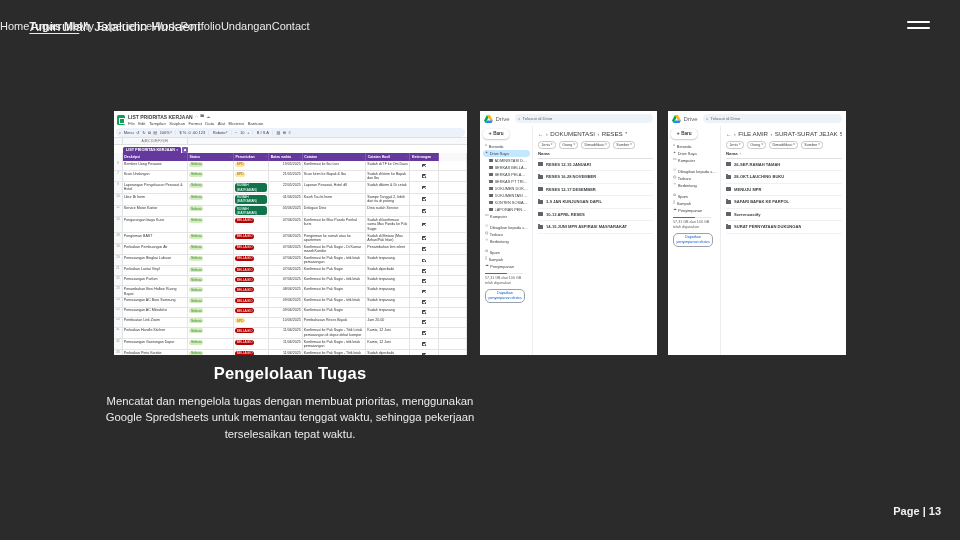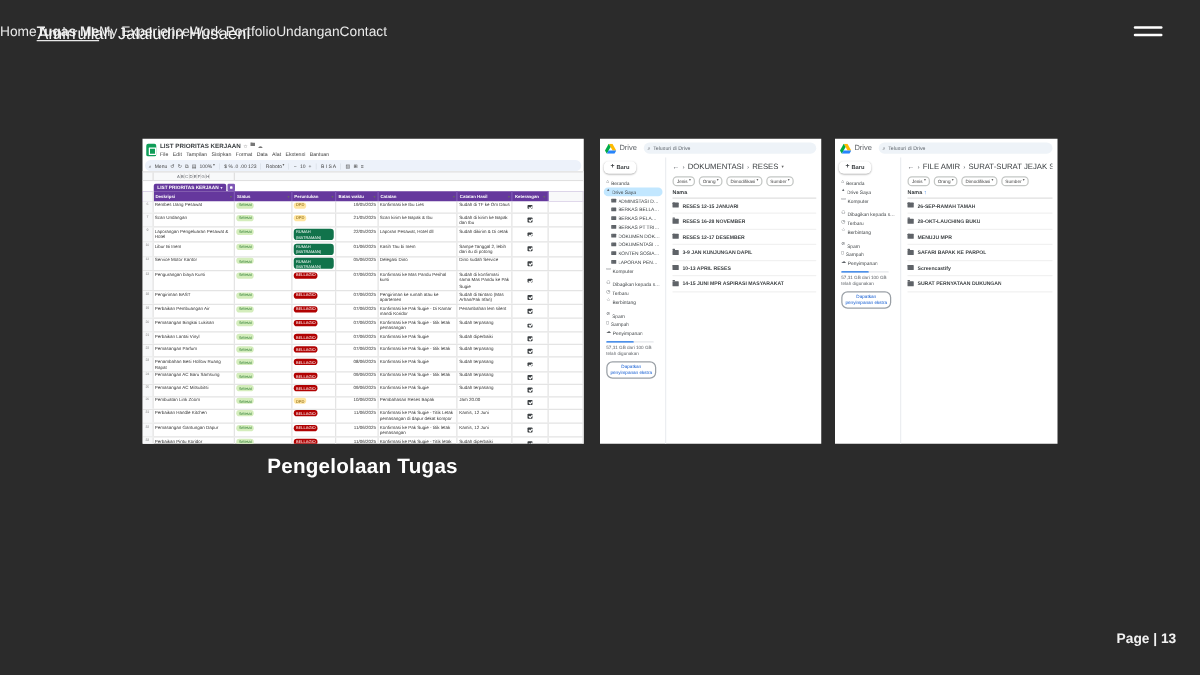--- a/index.html
+++ b/index.html
@@ -837,18 +837,19 @@
               <span class="f-ico"></span>
               <span class="f-name">SURAT PERNYATAAN DUKUNGAN</span>
             </div>
           </div>
       </section>
     </div>
   </figure>
 
   <div class="caption cap-left">
     <h3>Pengelolaan Tugas</h3>
+    <p>Mencatat dan mengelola tugas dengan membuat prioritas, menggunakan Google Spredsheets untuk memantau tenggat waktu, sehingga pekerjaan terselesaikan tepat waktu.</p>
   </div>
   <div class="caption cap-right">
   </div>
 
   <div class="footer-page">Page | 13</div>
 </div>
 
 </body></html>

